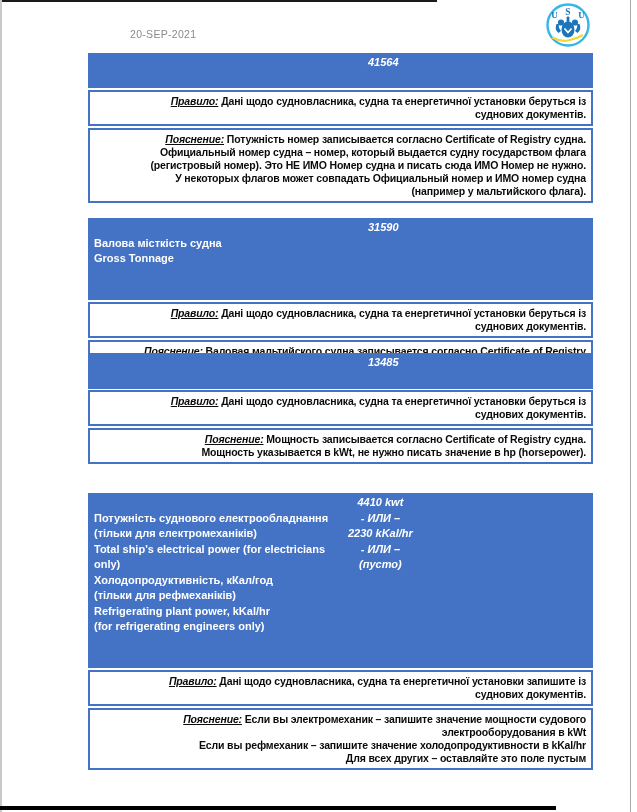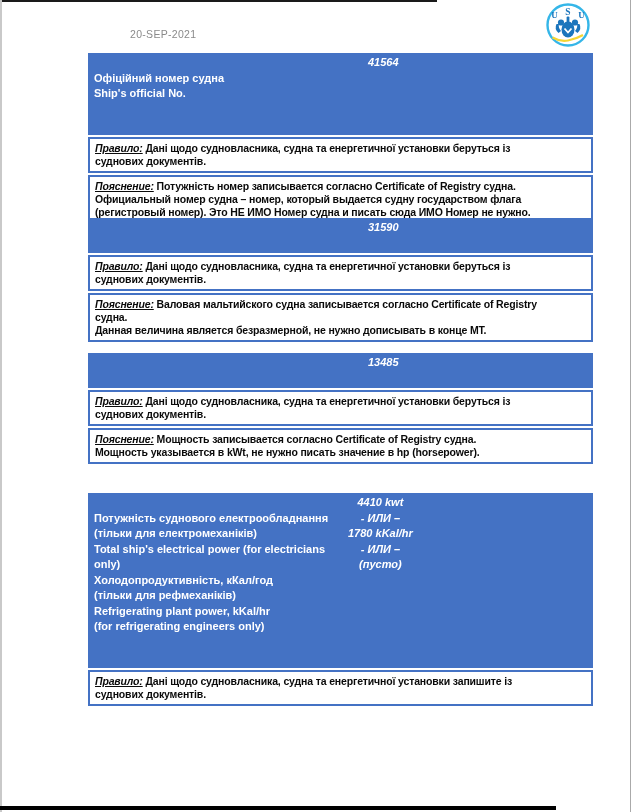--- a/index.html
+++ b/index.html
@@ -34,21 +34,21 @@
   .hdr-title{display:block;max-width:268px;}
   .hdr-value{
     position:absolute;left:280px;top:2px;line-height:15.5px;white-space:pre-line;
   }
   .section.pos3 .hdr-value{left:260px;text-align:center;}
   .hdr-value div{min-height:15.5px;font-style:italic;}
 
   .box{
     border:2px solid #4472C4;margin-top:2px;background:#ffffff;
     font-size:10.5px;font-weight:bold;color:#0a0a0a;line-height:13px;
-    padding:3px 5px;white-space:pre-wrap;letter-spacing:-0.15px;overflow:hidden;
+    padding:3px 5px;white-space:pre-wrap;letter-spacing:-0.15px;overflow:hidden;text-align:right;
   }
   .r-label{font-style:italic;text-decoration:underline;}
   .r-u{}
   .r-i{font-style:italic;}
 </style>
 </head>
 <body>
 
 <div class="edge-top"></div>
 <div class="edge-left"></div>
@@ -72,35 +72,35 @@
       <path d="M36.5 22 q2.5 5 -2 9 l-2.5-2 q3-3.5 2-7 z"></path>
     </g>
     <path d="M21.5 26.5 l3.5 4 3.5-4" stroke="#ffffff" stroke-width="1.8" fill="none"></path>
     <path d="M9.5 35.5 q8 4.5 15.5 3 q8-1.5 15-5.5" stroke="#f5d533" stroke-width="2.2" fill="none"></path>
   </svg>
 </div>
 
 <div id="sections">
   <div class="section pos0">
     <div class="hdr">
-      <span class="hdr-title">Офіційний номер судна
-Ship's official No.</span>
       <span class="hdr-value"><div>41564</div></span>
     </div>
     <div class="box rule"><span class="r-label">Правило:</span><span> Дані щодо судновласника, судна та енергетичної установки беруться із
 суднових документів.</span></div>
     <div class="box note"><span class="r-label">Пояснение:</span><span> Потужність номер записывается согласно </span><span class="r-u">Certificate of Registry</span><span> судна.
 Официальный номер судна – номер, который выдается судну государством флага
 (регистровый номер). Это </span><span class="r-u">НЕ</span><span> ИМО Номер судна и писать сюда ИМО Номер не нужно.
 У некоторых флагов может совпадать Официальный номер и ИМО номер судна
 (например у мальтийского флага).</span></div>
   </div>
 
   <div class="section pos1">
     <div class="hdr">
+      <span class="hdr-title">Валова місткість судна
+Gross Tonnage</span>
       <span class="hdr-value"><div>31590</div></span>
     </div>
     <div class="box rule"><span class="r-label">Правило:</span><span> Дані щодо судновласника, судна та енергетичної установки беруться із
 суднових документів.</span></div>
     <div class="box note"><span class="r-label">Пояснение:</span><span> Валовая мальтийского судна записывается согласно </span><span class="r-u">Certificate of Registry</span><span>
 судна.
 Данная величина является безразмерной, </span><span class="r-u">не нужно</span><span> дописывать в конце МТ.</span></div>
   </div>
 
   <div class="section pos2">
@@ -116,18 +116,22 @@
   <div class="section pos3">
     <div class="hdr">
       <span class="hdr-title">Потужність суднового електрообладнання
 (тільки для електромеханіків)
 Total ship's electrical power (for electricians
 only)
 Холодопродуктивність, кКал/год
 (тільки для рефмеханіків)
 Refrigerating plant power, kKal/hr
 (for refrigerating engineers only)</span>
-      <span class="hdr-value"><div>4410 kwt</div><div class="r-i">- ИЛИ –</div><div>1780 kKal/hr</div><div class="r-i">- ИЛИ –</div><div>(пусто)</div></span>
+      <span class="hdr-value"><div>4410 kwt</div><div class="r-i">- ИЛИ –</div><div>2230 kKal/hr</div><div class="r-i">- ИЛИ –</div><div>(пусто)</div></span>
     </div>
     <div class="box rule"><span class="r-label">Правило:</span><span> Дані щодо судновласника, судна та енергетичної установки запишите із
 суднових документів.</span></div>
+    <div class="box note"><span class="r-label">Пояснение:</span><span> Если вы электромеханик – запишите значение мощности судового
+электрооборудования в kWt
+Если вы рефмеханик – запишите значение холодопродуктивности в kKal/hr
+Для всех других – оставляйте это поле пустым</span></div>
   </div>
 </div>
 
 </body></html>

